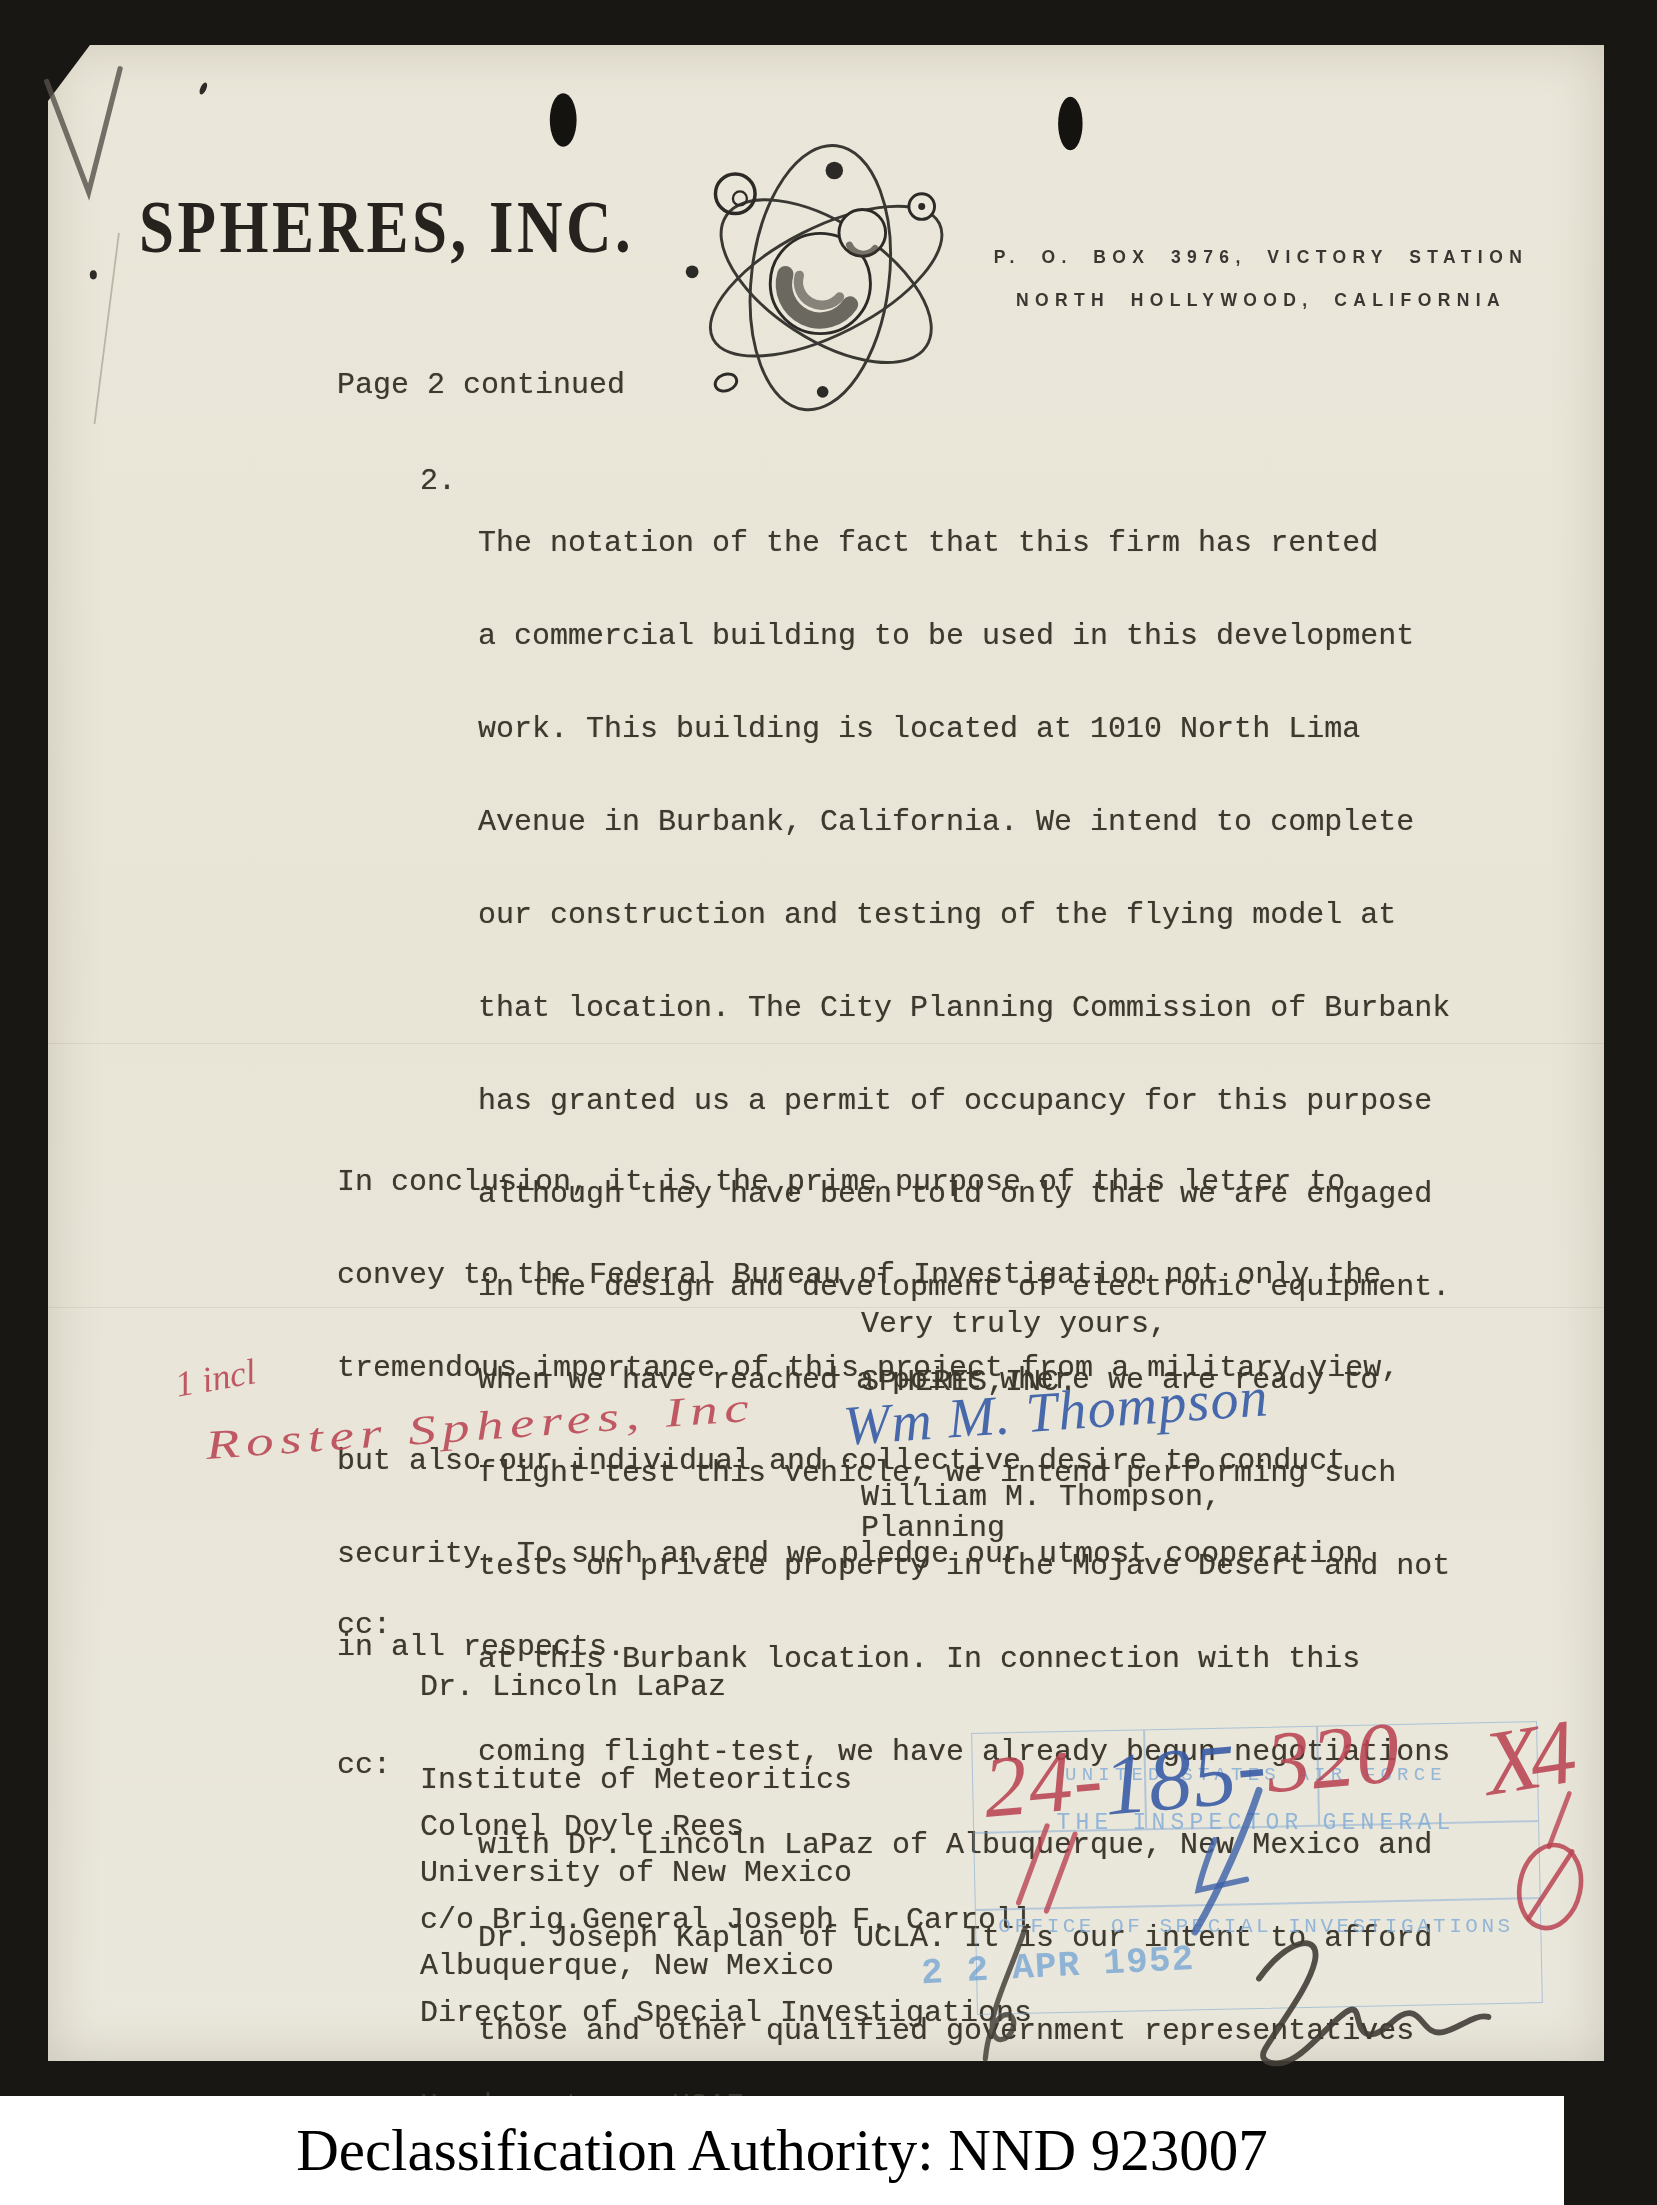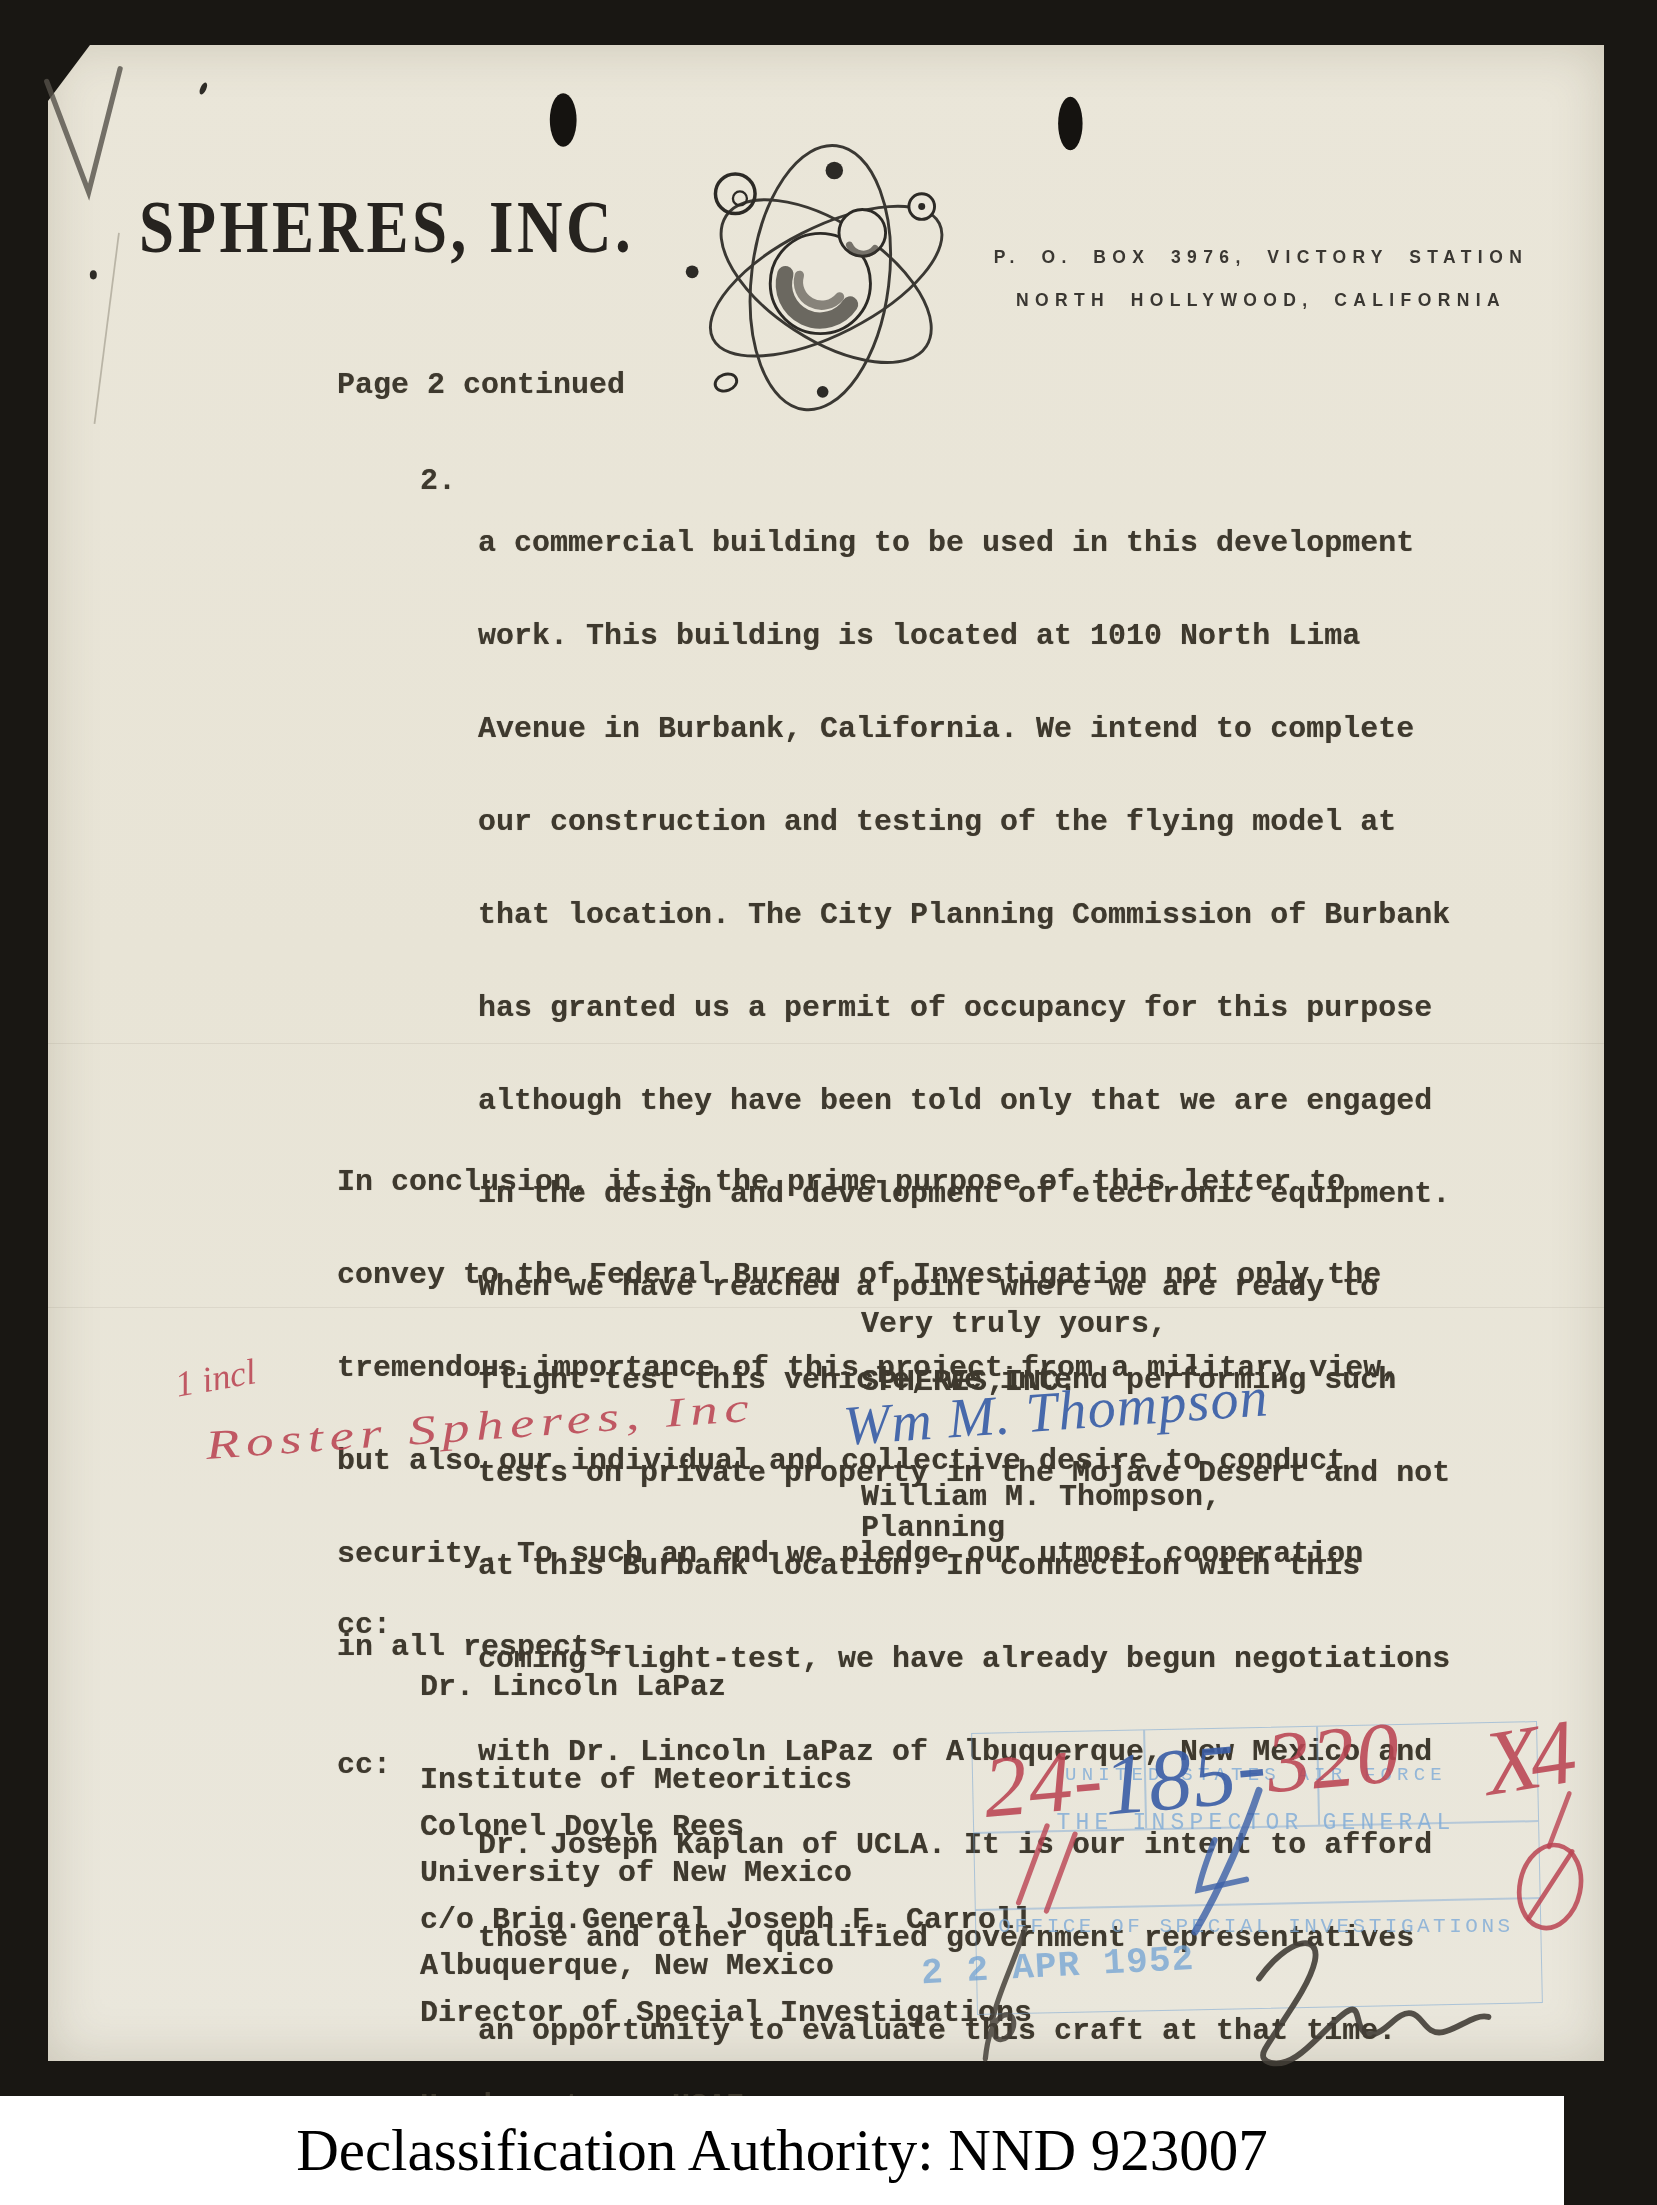--- a/index.html
+++ b/index.html
@@ -16,21 +16,21 @@
            font-weight:bold;font-size:63px;letter-spacing:3.5px;color:#26231f;
            transform:scaleY(1.18);transform-origin:left top;}
   .addr{position:absolute;left:990px;top:247px;width:542px;text-align:center;
         font-family:"Liberation Sans",sans-serif;font-weight:bold;font-size:17.5px;
         letter-spacing:6.4px;word-spacing:9.3px;color:#3a3732;}
   .addr .a2{margin-top:22px;}
 
   
   .tw{font-family:"Liberation Mono","DejaVu Sans Mono",monospace;font-size:30px;
       line-height:31px;color:#3e392e;text-shadow:0 0 0.7px rgba(62,55,40,.55);
-      white-space:pre;font-weight:bold;}
+      white-space:pre;}
   .pos{position:absolute;}
   .tl{height:31px;}
 
   
   .hand{font-family:"Liberation Serif",serif;font-style:italic;}
   .red{color:rgba(186,68,82,.88);}
   .blue{color:rgba(56,92,165,.9);}
   .sig{position:absolute;left:843px;top:1379px;font-size:56px;color:#3a5fa8;
        transform:rotate(-4deg);letter-spacing:1.2px;opacity:.92;}
   .rednote1{position:absolute;left:175px;top:1357px;font-size:36px;transform:rotate(-10deg);}
@@ -107,20 +107,21 @@
 
   <div class="addr">
     <div class="a1">P. O. BOX 3976, VICTORY STATION</div>
     <div class="a2">NORTH HOLLYWOOD, CALIFORNIA</div>
   </div>
 
   <div class="tw pos" style="left:337px;top:370px;">Page 2 continued</div>
 
   <div class="tw pos" style="left:420px;top:466px;">2.</div>
   <div class="tw pos" style="left:478px;top:466px;">
+    <div class="tl">The notation of the fact that this firm has rented</div>
     <div class="tl">a commercial building to be used in this development</div>
     <div class="tl">work. This building is located at 1010 North Lima</div>
     <div class="tl">Avenue in Burbank, California. We intend to complete</div>
     <div class="tl">our construction and testing of the flying model at</div>
     <div class="tl">that location. The City Planning Commission of Burbank</div>
     <div class="tl">has granted us a permit of occupancy for this purpose</div>
     <div class="tl">although they have been told only that we are engaged</div>
     <div class="tl">in the design and development of electronic equipment.</div>
     <div class="tl">When we have reached a point where we are ready to</div>
     <div class="tl">flight-test this vehicle, we intend performing such</div>

